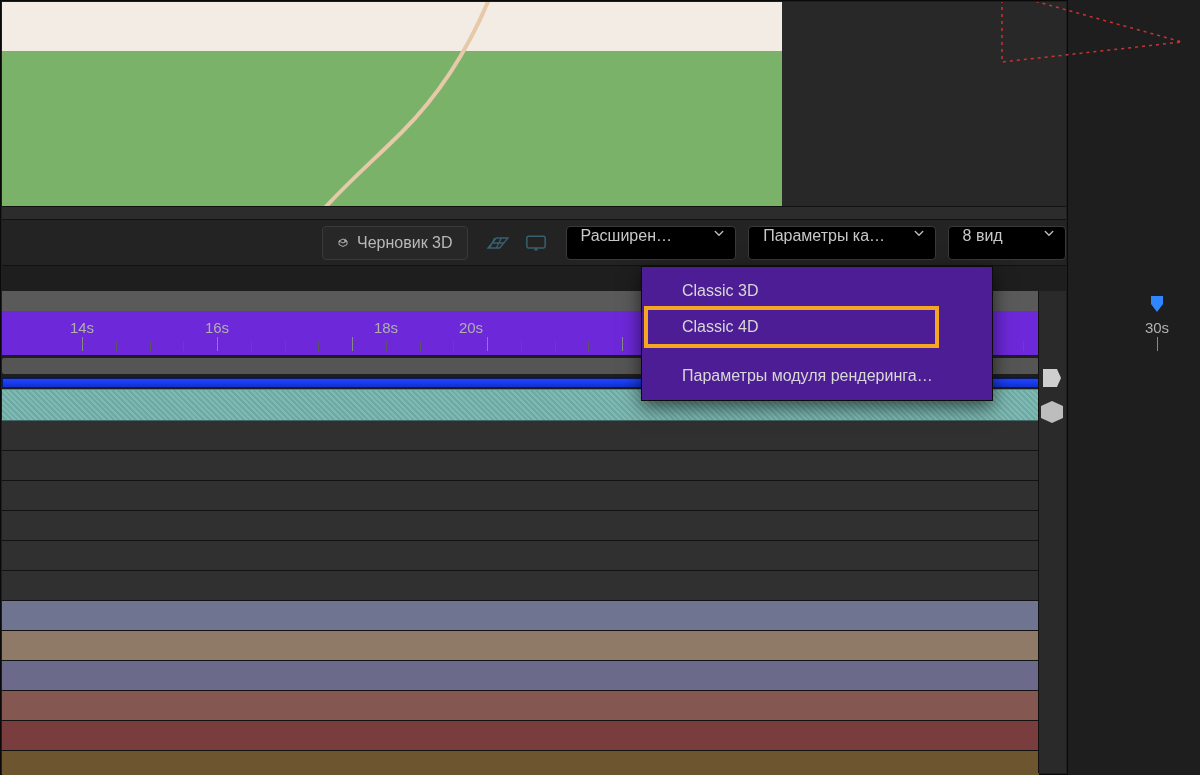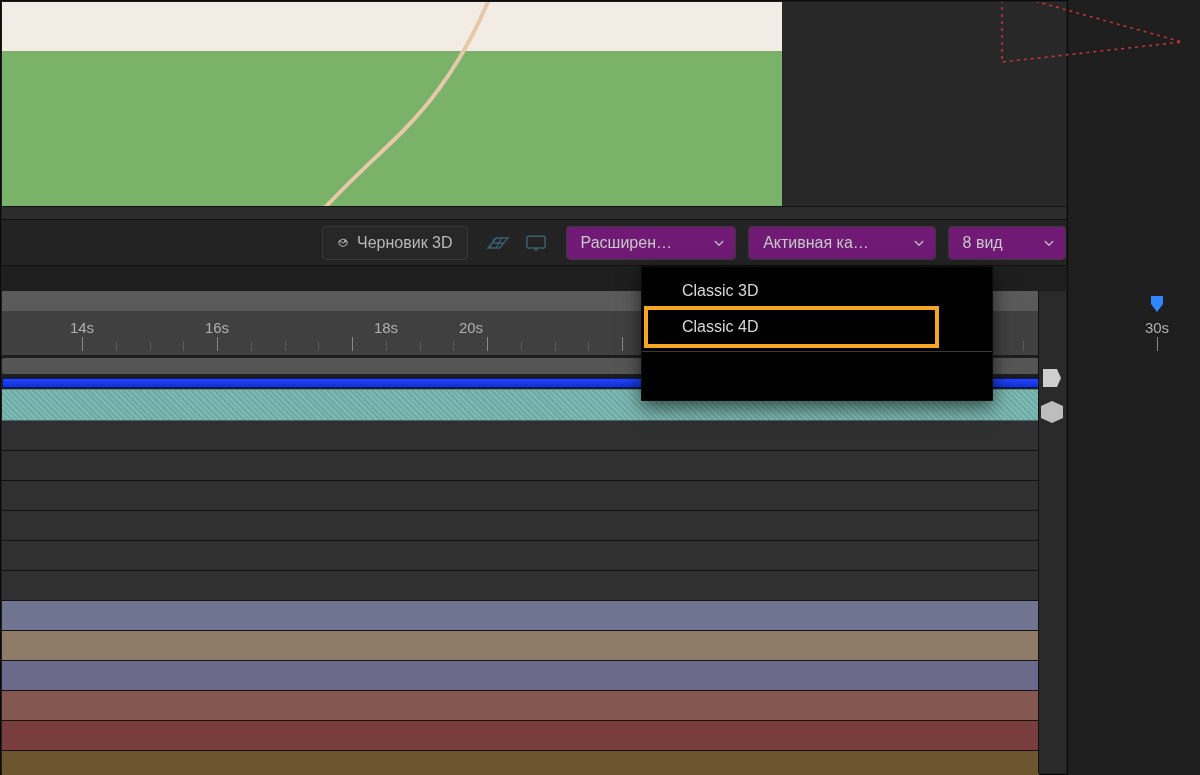--- a/index.html
+++ b/index.html
@@ -79,26 +79,26 @@
     gap: 10px;
     padding: 0 4px;
   }
   .mini-icon {
     width: 28px; height: 22px;
     display: flex; align-items: center; justify-content: center;
     color: #4a6a7a;
   }
   .dropdown-btn {
     display: flex;
-    align-items: center;
+    align-items: flex-start;
     justify-content: space-between;
     height: 32px;
     border: 1px solid #3a3a3a;
     border-radius: 4px;
-    background: #701a75;
+    background: #000000;
     color: #c8c8c8;
     padding: 0 10px 0 14px;
     gap: 10px;
     white-space: nowrap;
     cursor: pointer;
     overflow: hidden;
   }
   .dropdown-btn .label { overflow: hidden; text-overflow: ellipsis; }
   .chev {
     width: 12px; height: 12px;
@@ -121,21 +121,21 @@
     background: #2a2a2a;
     border-left: 1px solid #111;
   }
 
   .ruler-band {
     height: 20px;
     background: #5a5a5a;
   }
   .ruler {
     height: 44px;
-    background: #404040;
+    background: #6d28d9;
     position: relative;
   }
   .ruler .tick {
     position: absolute;
     top: 8px;
     color: #b0b0b0;
     font-size: 15px;
     transform: translateX(-50%);
   }
   .ruler .minor {
@@ -185,21 +185,21 @@
     height: 29px;
     border-bottom: 1px solid #121212;
   }
 
   
   .menu {
     position: absolute;
     left: 640px;
     top: 265px;
     width: 350px;
-    background: #000000;
+    background: #4c1d95;
     border: 1px solid #0c0c0c;
     box-shadow: 0 6px 18px rgba(0,0,0,0.6);
     padding: 6px 0;
     z-index: 50;
   }
   .menu-item {
     display: flex;
     align-items: center;
     height: 36px;
     padding: 0 14px 0 12px;
@@ -280,21 +280,21 @@
     </div>
 
     <div class="dropdown-btn" style="width:172px">
       <span class="label">Расширен…</span>
       <svg class="chev" viewBox="0 0 16 16">
           <path d="M3 6l5 5 5-5" stroke="#bbb" stroke-width="1.8" fill="none" stroke-linecap="round"></path>
         </svg>
     </div>
 
     <div class="dropdown-btn" style="width:192px">
-      <span class="label">Активная ка…</span>
+      <span class="label">Параметры ка…</span>
       <svg class="chev" viewBox="0 0 16 16">
           <path d="M3 6l5 5 5-5" stroke="#bbb" stroke-width="1.8" fill="none" stroke-linecap="round"></path>
         </svg>
     </div>
 
     <div class="dropdown-btn" style="width:110px">
       <span class="label">8 вид</span>
       <svg class="chev" viewBox="0 0 16 16">
           <path d="M3 6l5 5 5-5" stroke="#bbb" stroke-width="1.8" fill="none" stroke-linecap="round"></path>
         </svg>
@@ -374,20 +374,21 @@
       <span class="check"></span>
       <span>Classic 3D</span>
     </div>
     <div class="menu-item">
       <span class="check"></span>
       <span>Classic 4D</span>
     </div>
     <div class="menu-sep"></div>
     <div class="menu-item">
       <span class="check"></span>
+      <span>Параметры модуля рендеринга…</span>
     </div>
   </div>
 
   <div class="highlight-box" style="left:643px;top:305px;width:295px;height:42px"></div>
 
   <svg style="position:absolute;left:1148px;top:293px;z-index:4" width="20" height="22">
     <path d="M2 2 H14 V10 L8 18 L2 10 Z" fill="#2f86ff"></path>
   </svg>
 </div>
 

